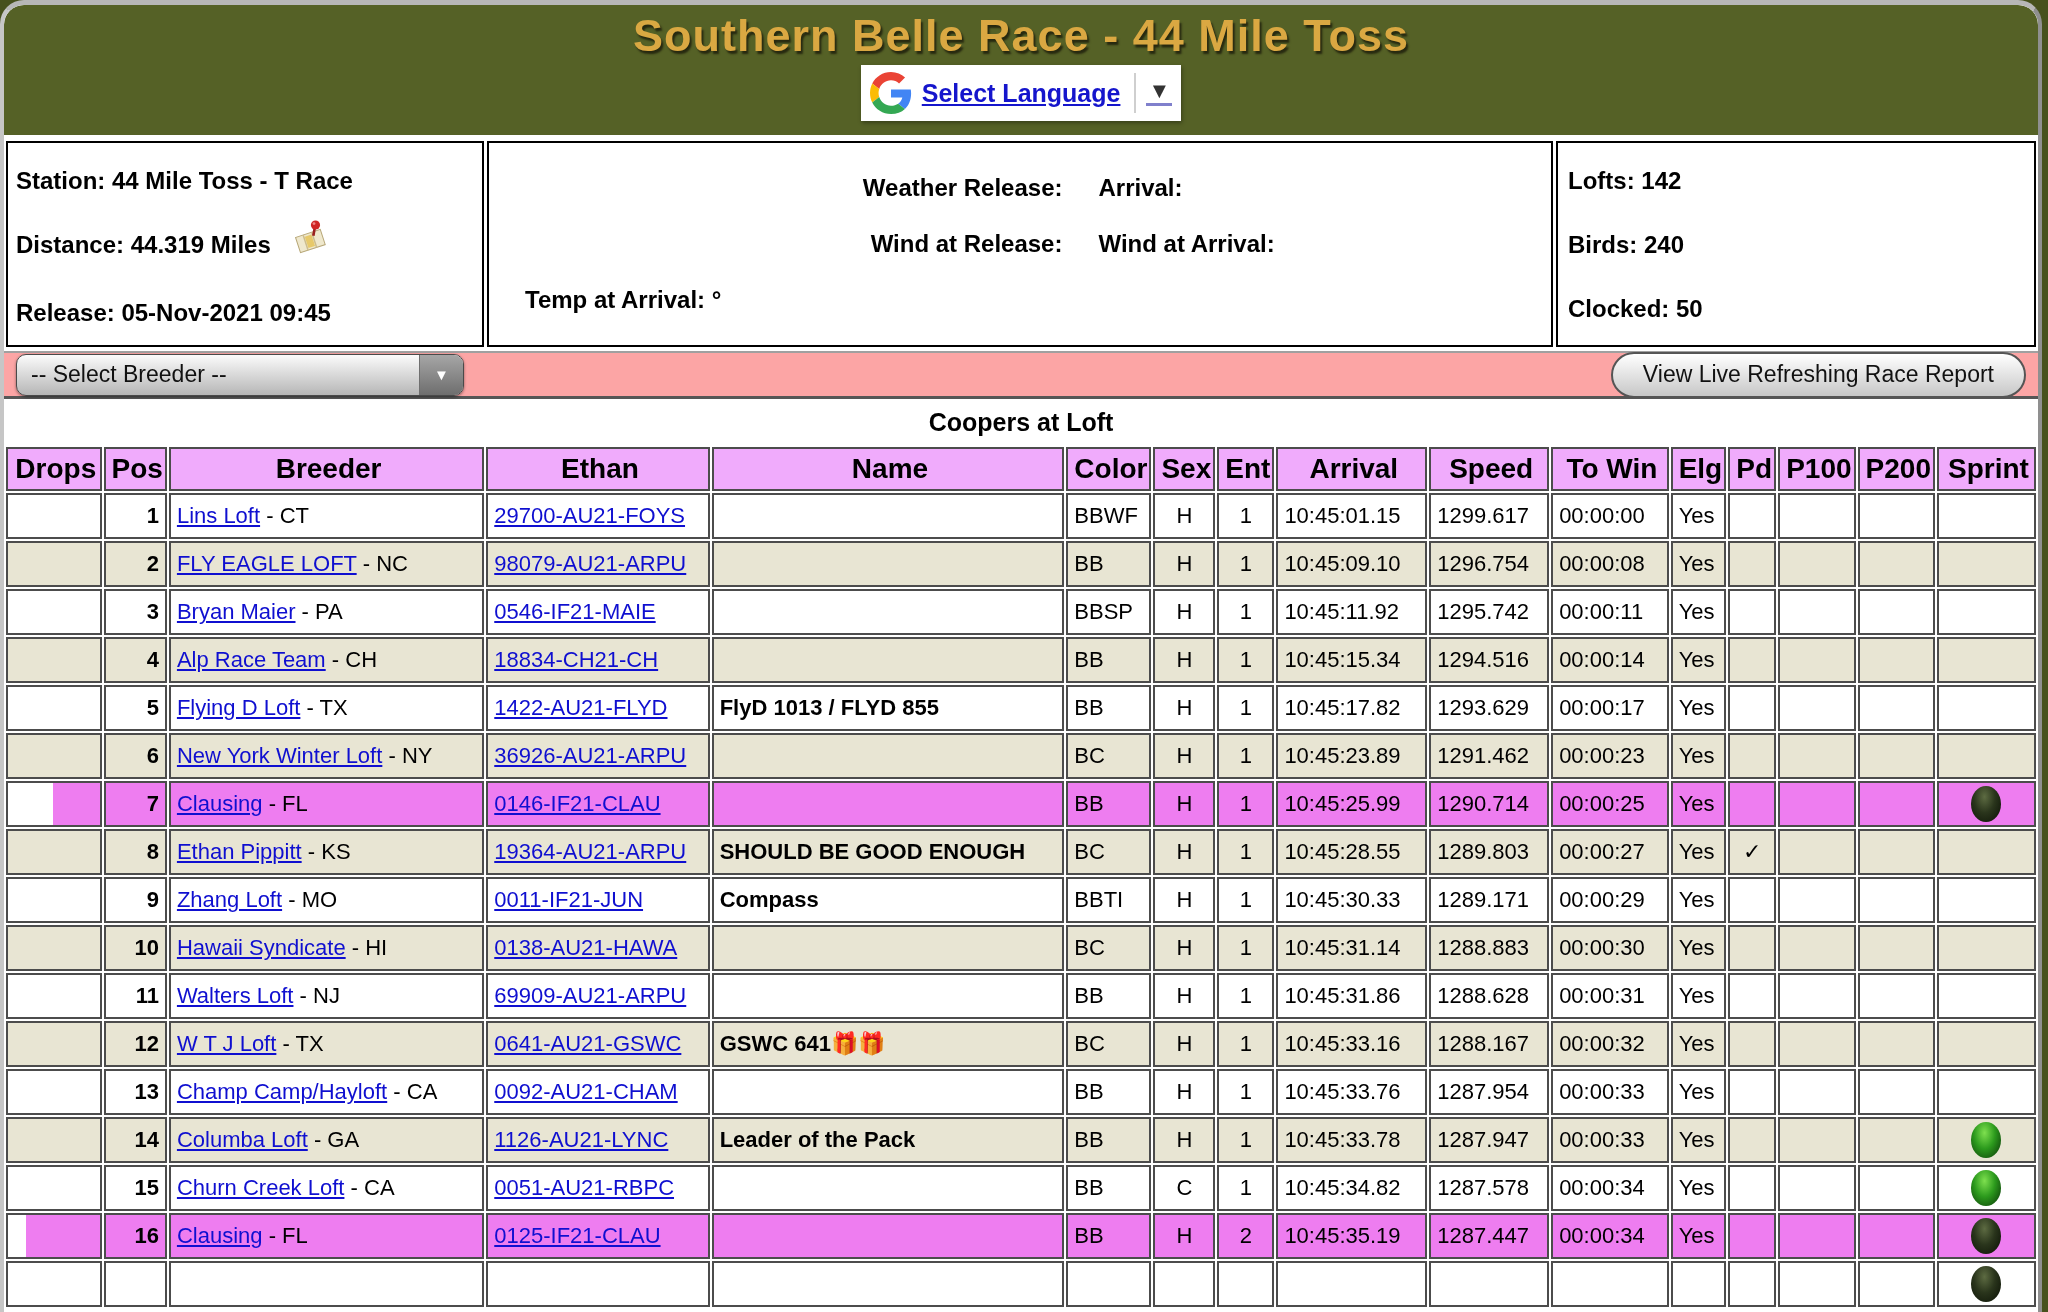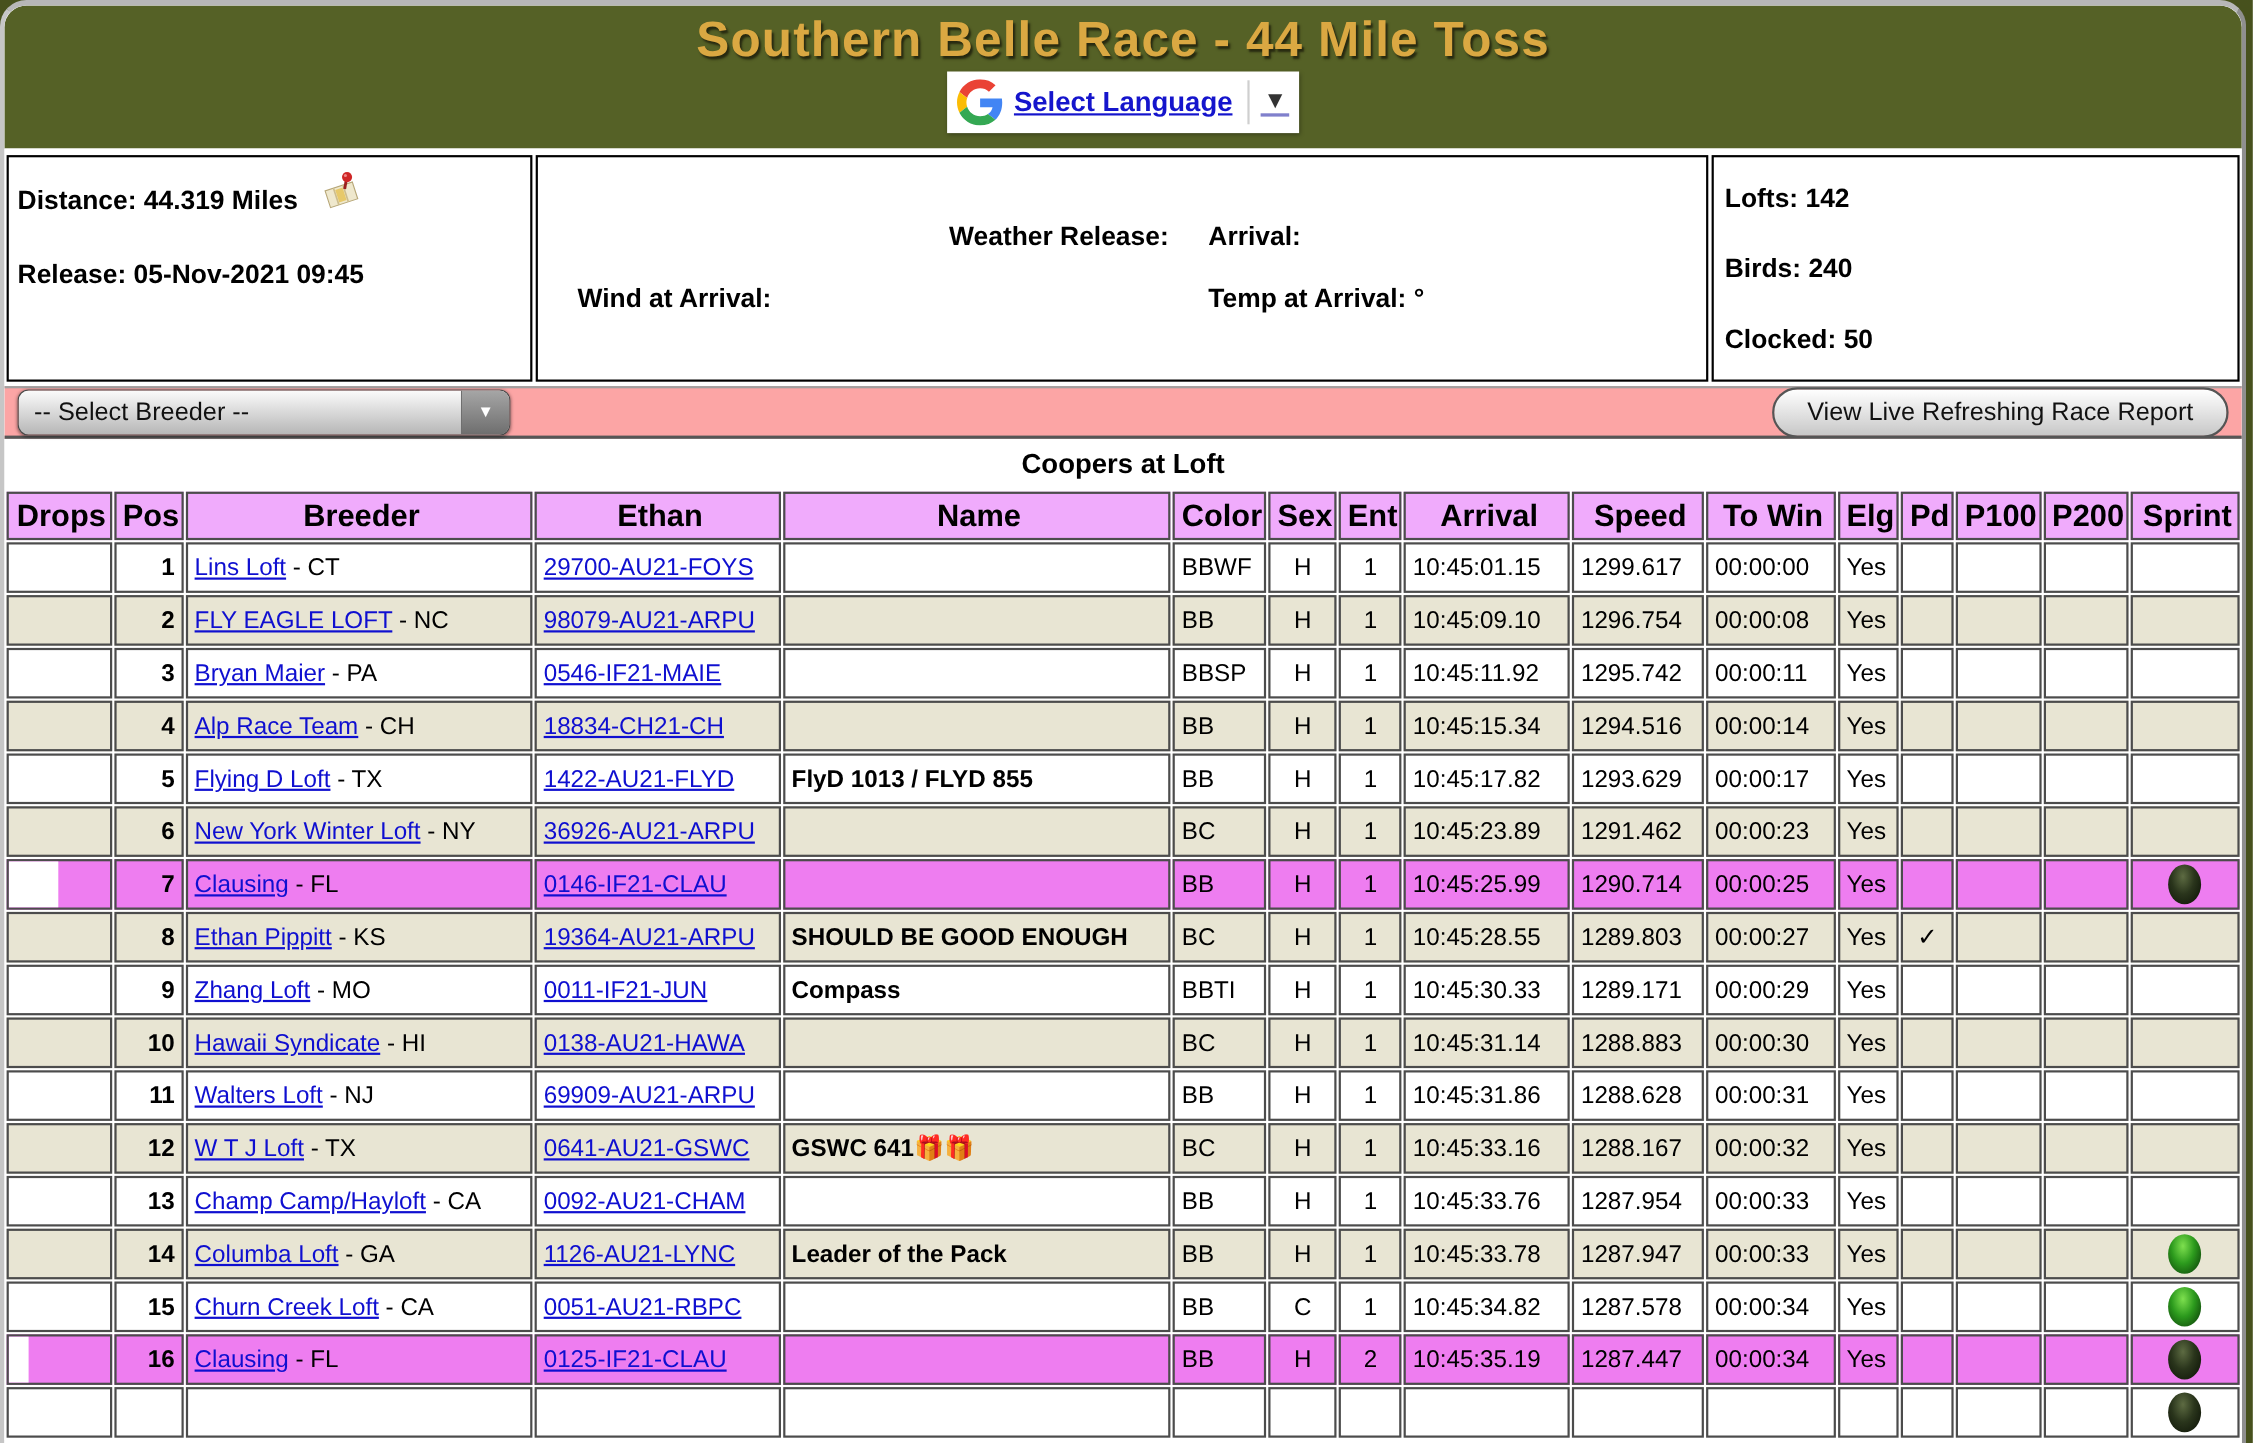--- a/index.html
+++ b/index.html
@@ -114,38 +114,40 @@
         </svg>
       </span>
       <a class="translate-link">Select Language</a>
       <span class="t-divider"></span>
       <a class="translate-arrow">▼</a>
     </div>
   </div>
 
   <div class="info-row">
     <div class="info-box left">
+      <div class="info-line">Station: 44 Mile Toss - T Race</div>
       <div class="info-line">
         <span>Distance: 44.319 Miles</span><span class="map-icon"><svg width="40" height="40" viewBox="0 0 40 40">
           <g transform="rotate(-18 20 26)">
             <rect x="7" y="16" width="26" height="16" fill="#efe8cd" stroke="#b7a778" stroke-width="1"></rect>
             <line x1="15" y1="16" x2="15" y2="32" stroke="#cdbd8d" stroke-width="1.5"></line>
             <line x1="24" y1="16" x2="24" y2="32" stroke="#cdbd8d" stroke-width="1.5"></line>
             <rect x="16" y="18" width="7" height="12" fill="#e7c96a"></rect>
           </g>
           <rect x="22.6" y="10" width="2.6" height="9" fill="#9a2020" transform="rotate(10 24 10)"></rect>
           <circle cx="24.5" cy="8" r="4.6" fill="#cf2626"></circle>
           <circle cx="23" cy="6.6" r="1.4" fill="#ef8a8a"></circle>
         </svg></span>
       </div>
       <div class="info-line">Release: 05-Nov-2021 09:45</div>
     </div>
     <div class="info-box mid">
       <span class="wl">Weather Release:</span>
       <span class="wr">Arrival:</span>
+      <span class="wl">Wind at Release:</span>
       <span class="wr">Wind at Arrival:</span>
       <span class="wr">Temp at Arrival: °</span>
     </div>
     <div class="info-box right">
       <div class="info-line">Lofts: 142</div>
       <div class="info-line">Birds: 240</div>
       <div class="info-line">Clocked: 50</div>
     </div>
   </div>
 

